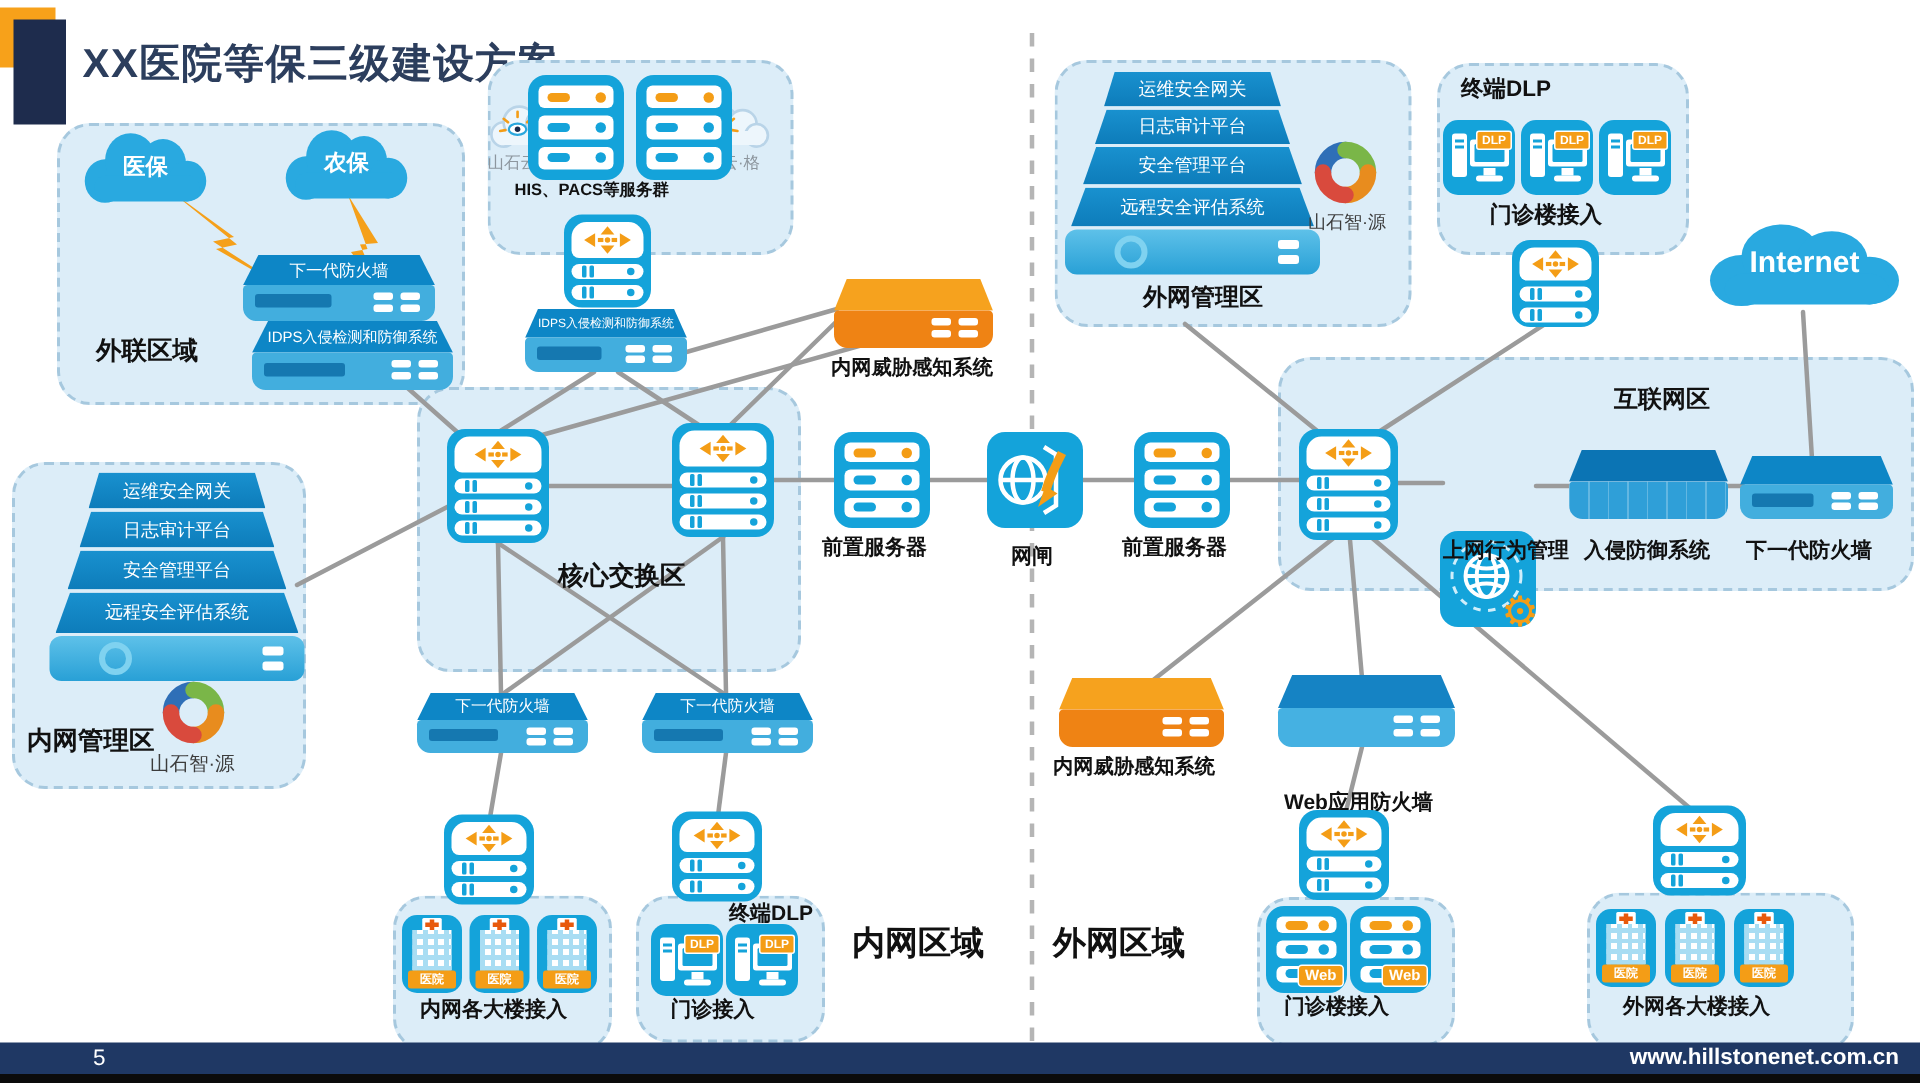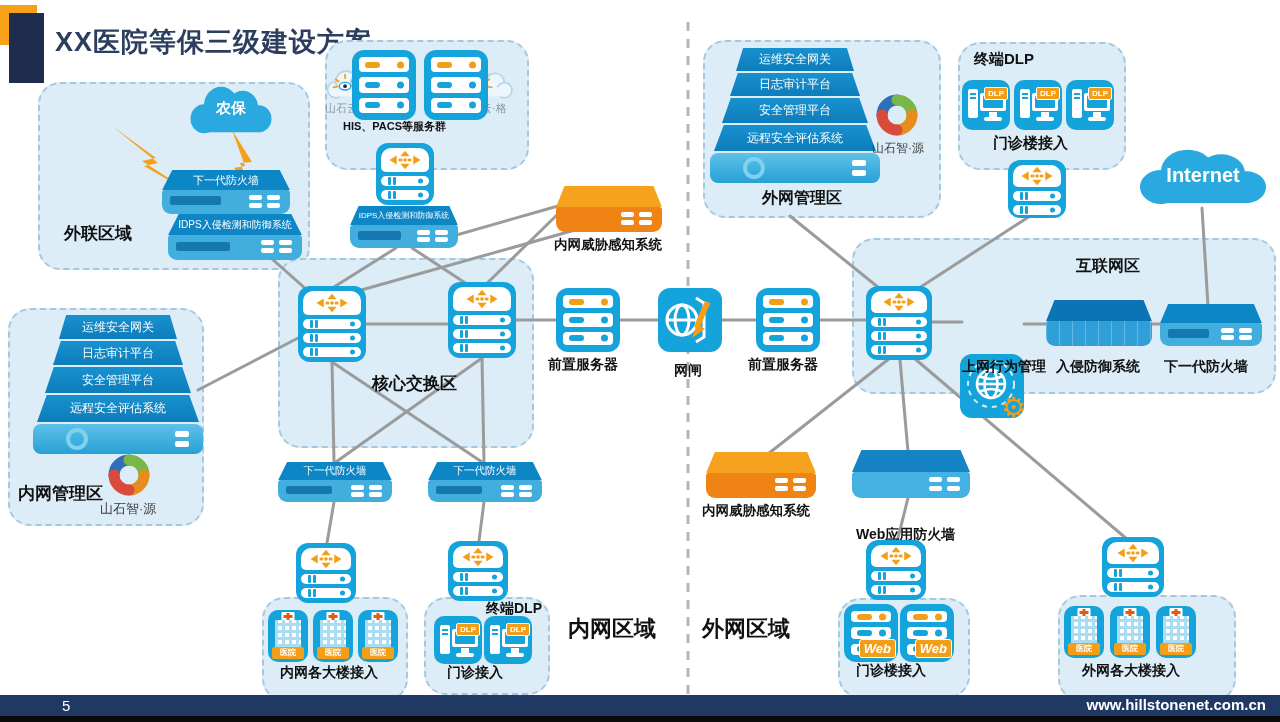--- a/index.html
+++ b/index.html
@@ -21,22 +21,22 @@
   .gray-lbl{position:absolute;color:#8d969e;font-size:11px;white-space:nowrap;}
   
   .node{position:absolute;}
   
   .srv{width:100%;height:100%;background:#14a3da;border-radius:12px;padding:7px;box-sizing:border-box;
        display:flex;flex-direction:column;gap:5px;}
   .srv-bar{flex:1;background:#fff;border-radius:4px;position:relative;}
   .srv-bar .dash{position:absolute;left:6px;top:50%;transform:translateY(-50%);width:15px;height:6px;border-radius:3px;background:#14a3da;}
   .srv-bar .dot{position:absolute;right:5px;top:50%;transform:translateY(-50%);width:7px;height:7px;border-radius:50%;background:#14a3da;}
   .srv-bar.b1 .dash,.srv-bar.b1 .dot{background:#f49d16;}
-  .web-badge{position:absolute;right:2px;bottom:4px;background:#f49d16;color:#fff;font-size:13px;font-weight:bold;
-             padding:1px 4px;border-radius:3px;border:1px solid #fff;z-index:3;font-style:italic;}
+  .web-badge{position:absolute;right:2px;bottom:4px;background:#f49d16;color:#fff;font-size:10px;font-weight:bold;
+             padding:1px 4px;border-radius:3px;border:1px solid #fff;z-index:3;}
   
   .sw{width:100%;height:100%;background:#14a3da;border-radius:12px;padding:5px;box-sizing:border-box;
       display:flex;flex-direction:column;gap:4px;}
   .sw-top{background:#fff;border-radius:10px 10px 5px 5px;height:24px;display:flex;align-items:center;justify-content:center;}
   .sw-bar{flex:1;background:#fff;border-radius:8px;position:relative;min-height:10px;}
   .sw-bar .t1,.sw-bar .t2{position:absolute;top:50%;transform:translateY(-50%);width:3px;height:8px;background:#14a3da;border-radius:1px;}
   .sw-bar .t1{left:7px;} .sw-bar .t2{left:12px;}
   .sw-bar .dot{position:absolute;right:6px;top:50%;transform:translateY(-50%);width:5px;height:5px;border-radius:50%;background:#14a3da;}
   
   .flat{position:absolute;}
@@ -157,20 +157,32 @@
   <div class="zlbl" style="left:993px;top:134px;font-size:15px">门诊楼接入</div>
   <div class="zlbl" style="left:1076px;top:256px;font-size:16px">互联网区</div>
   <div class="zlbl" style="left:280px;top:664px;font-size:14px">内网各大楼接入</div>
   <div class="zlbl" style="left:486px;top:600px;font-size:14px">终端DLP</div>
   <div class="zlbl" style="left:447px;top:664px;font-size:14px">门诊接入</div>
   <div class="zlbl" style="left:856px;top:662px;font-size:14px">门诊楼接入</div>
   <div class="zlbl" style="left:1082px;top:662px;font-size:14px">外网各大楼接入</div>
   <div class="zlbl" style="left:568px;top:614px;font-size:22px">内网区域</div>
   <div class="zlbl" style="left:702px;top:614px;font-size:22px">外网区域</div>
 
+  <div class="node" style="left:52px;top:84px;width:90px;height:58px">
+    <div class="cloud-txt" style="top:18px;font-size:15px">医保</div>
+  <svg viewBox="0 0 100 60" width="100%" height="100%" preserveAspectRatio="none">
+    <g fill="#29a9e0">
+      <circle cx="20" cy="38" r="15"></circle>
+          <circle cx="39" cy="24" r="19"></circle>
+      <circle cx="63" cy="26" r="17"></circle>
+          <circle cx="81" cy="38" r="14"></circle>
+      <rect x="12" y="34" width="78" height="18" rx="9"></rect>
+    </g>
+  </svg>
+</div>
   <div class="node" style="left:186px;top:82px;width:90px;height:58px">
     <div class="cloud-txt" style="top:17px;font-size:15px">农保</div>
   <svg viewBox="0 0 100 60" width="100%" height="100%" preserveAspectRatio="none">
     <g fill="#29a9e0">
       <circle cx="20" cy="38" r="15"></circle>
           <circle cx="39" cy="24" r="19"></circle>
       <circle cx="63" cy="26" r="17"></circle>
           <circle cx="81" cy="38" r="14"></circle>
       <rect x="12" y="34" width="78" height="18" rx="9"></rect>
     </g>

